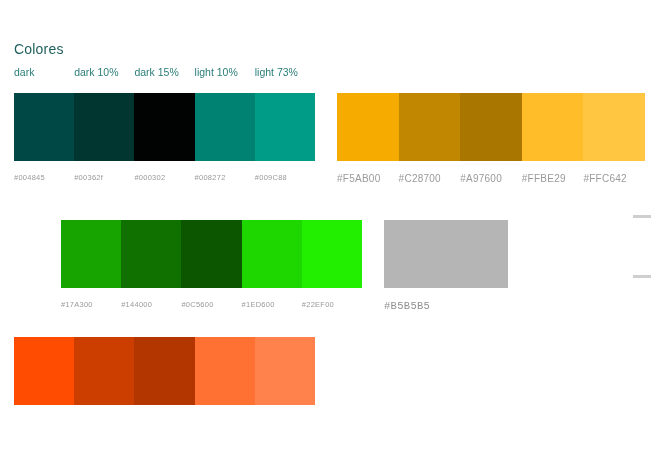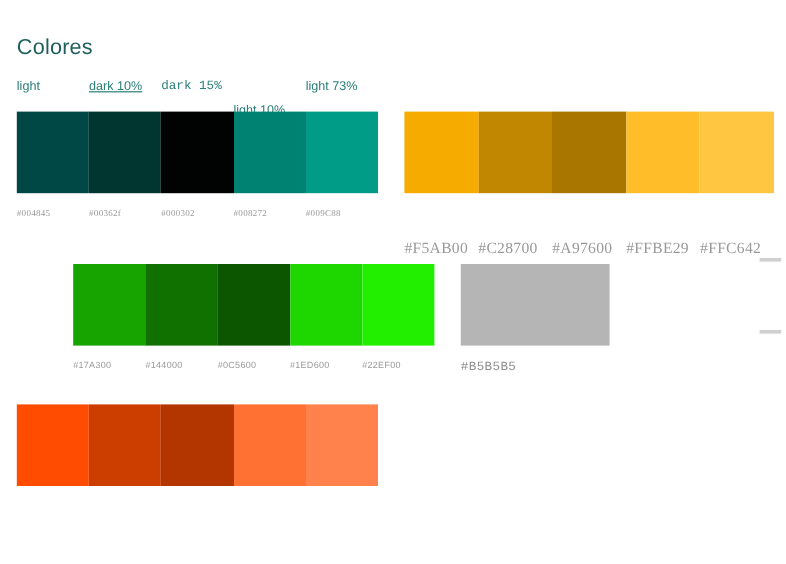--- a/index.html
+++ b/index.html
@@ -22,22 +22,22 @@
     left: 0;
     top: 0;
     width: 655px;
     height: 470px;
   }
 
   
   .page-title {
     position: absolute;
     left: 14px;
-    top: 30px;
-    font-size: 18px;
+    top: 40px;
+    font-size: 14px;
     line-height: 18px;
     color: #1f5f5b;
     letter-spacing: 0.2px;
   }
 
   
   .col-headers {
     position: absolute;
     left: 14px;
     top: 64px;
@@ -55,21 +55,21 @@
   }
 
   
   .row {
     position: absolute;
     height: 85px;
   }
   .row-left  { left: 14px;  width: 301px; }
   .row-right { left: 337px; width: 308px; }
 
-  .row-r1 { top: 93px; font-family: Liberation Serif, serif; }
+  .row-r1 { top: 93px; }
   .row-r2 { top: 220px; padding-left: 47px; }
   .row-r3 { top: 337px; }
 
   .swatches {
     display: flex;
     width: 100%;
     height: 68px;
     line-height: 0;
   }
   .swatch {
@@ -98,24 +98,23 @@
     white-space: nowrap;
   }
   .hex.big {
     font-size: 10.5px;
     line-height: 13px;
     color: #8f8f8f;
     letter-spacing: 0.3px;
     font-family: Liberation Mono, monospace;
   }
   .hex.mid {
-    font-size: 13px;
+    font-size: 10px;
     line-height: 12px;
     color: #9a9a9a;
-    margin-top: 28px;
   }
 
   
   .scroll-tick {
     position: absolute;
     right: 4px;
     width: 18px;
     height: 3px;
     background: #cfcfcf;
   }
@@ -123,24 +122,24 @@
   .scroll-tick.t2 { top: 275px; }
 </style>
 </head>
 <body style="background-color: rgb(255, 255, 255);">
 
 <div class="page">
 
   <div class="page-title" style="color: rgb(31, 95, 91);">Colores</div>
 
   <div class="col-headers">
-    <div class="col-header" style="color: rgb(42, 125, 120);">light</div>
-    <div class="col-header" style="color: rgb(42, 125, 120); text-decoration: underline;">dark 10%</div>
-    <div class="col-header" style="color: rgb(42, 125, 120); font-family: Liberation Mono, monospace;">dark 15%</div>
-    <div class="col-header" style="color: rgb(42, 125, 120); margin-top: 20px;">light 10%</div>
+    <div class="col-header" style="color: rgb(42, 125, 120);">dark</div>
+    <div class="col-header" style="color: rgb(42, 125, 120);">dark 10%</div>
+    <div class="col-header" style="color: rgb(42, 125, 120);">dark 15%</div>
+    <div class="col-header" style="color: rgb(42, 125, 120);">light 10%</div>
     <div class="col-header" style="color: rgb(42, 125, 120);">light 73%</div>
   </div>
 
   <div class="row row-left row-r1">
     <div class="swatches">
       <div class="swatch" style="background-color: rgb(0, 72, 69);"></div>
       <div class="swatch" style="background-color: rgb(0, 54, 47);"></div>
       <div class="swatch" style="background-color: rgb(0, 3, 2);"></div>
       <div class="swatch" style="background-color: rgb(0, 130, 114);"></div>
       <div class="swatch" style="background-color: rgb(0, 156, 136);"></div>

